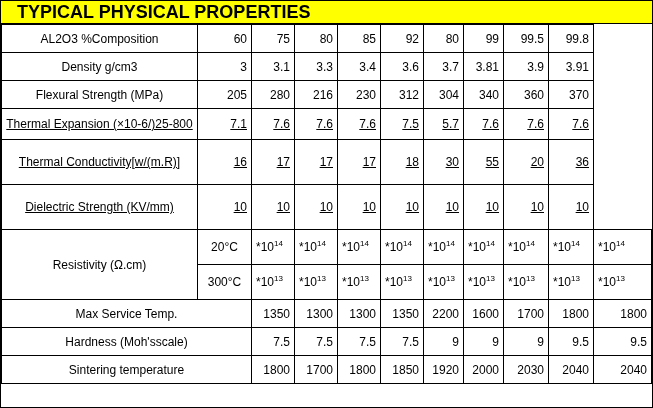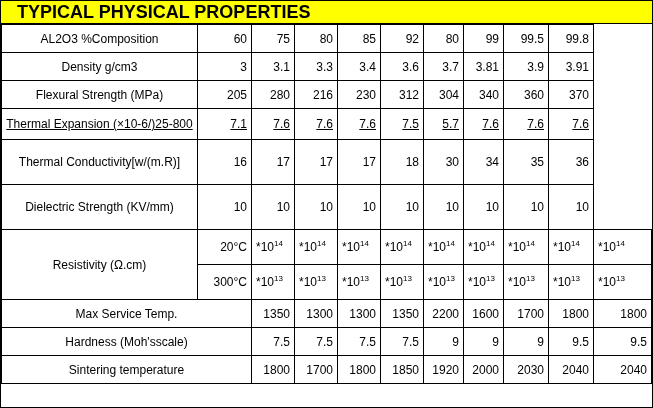--- a/index.html
+++ b/index.html
@@ -47,41 +47,42 @@
     overflow: hidden;
   }
   td.lbl {
     text-align: center;
     margin-left: 32px;
   }
   td.val {
     text-align: right;
   }
   td.sub {
-    text-align: right;
+    text-align: center;
     padding-left: 4px;
   }
   td.res-label {
     text-align: center;
     vertical-align: middle;
   }
   td.exp {
     text-align: left;
     font-size: 11px;
     padding-left: 3px;
     padding-right: 2px;
   }
   .exp sup {
     font-size: 8px;
     vertical-align: super;
     line-height: 0;
     text-align: right;
   }
   .row-tall td {
     height: 40px;
+    text-decoration: underline;
   }
   .row-mid td {
     height: 26px;
     text-decoration: underline;
   }
   .row-std td {
     height: 23px;
   }
   .row-res td {
     height: 30px;
@@ -162,22 +163,22 @@
       </tr>
 
       <tr class="row-tall">
         <td class="lbl">Thermal Conductivity[w/(m.R)]</td>
         <td class="val">16</td>
         <td class="val">17</td>
         <td class="val">17</td>
         <td class="val">17</td>
         <td class="val">18</td>
         <td class="val">30</td>
-        <td class="val">34</td>
-        <td class="val">35</td>
+        <td class="val">55</td>
+        <td class="val">20</td>
         <td class="val">36</td>
       </tr>
 
       <tr class="row-tall">
         <td class="lbl">Dielectric Strength (KV/mm)</td>
         <td class="val">10</td>
         <td class="val">10</td>
         <td class="val">10</td>
         <td class="val">10</td>
         <td class="val">10</td>

